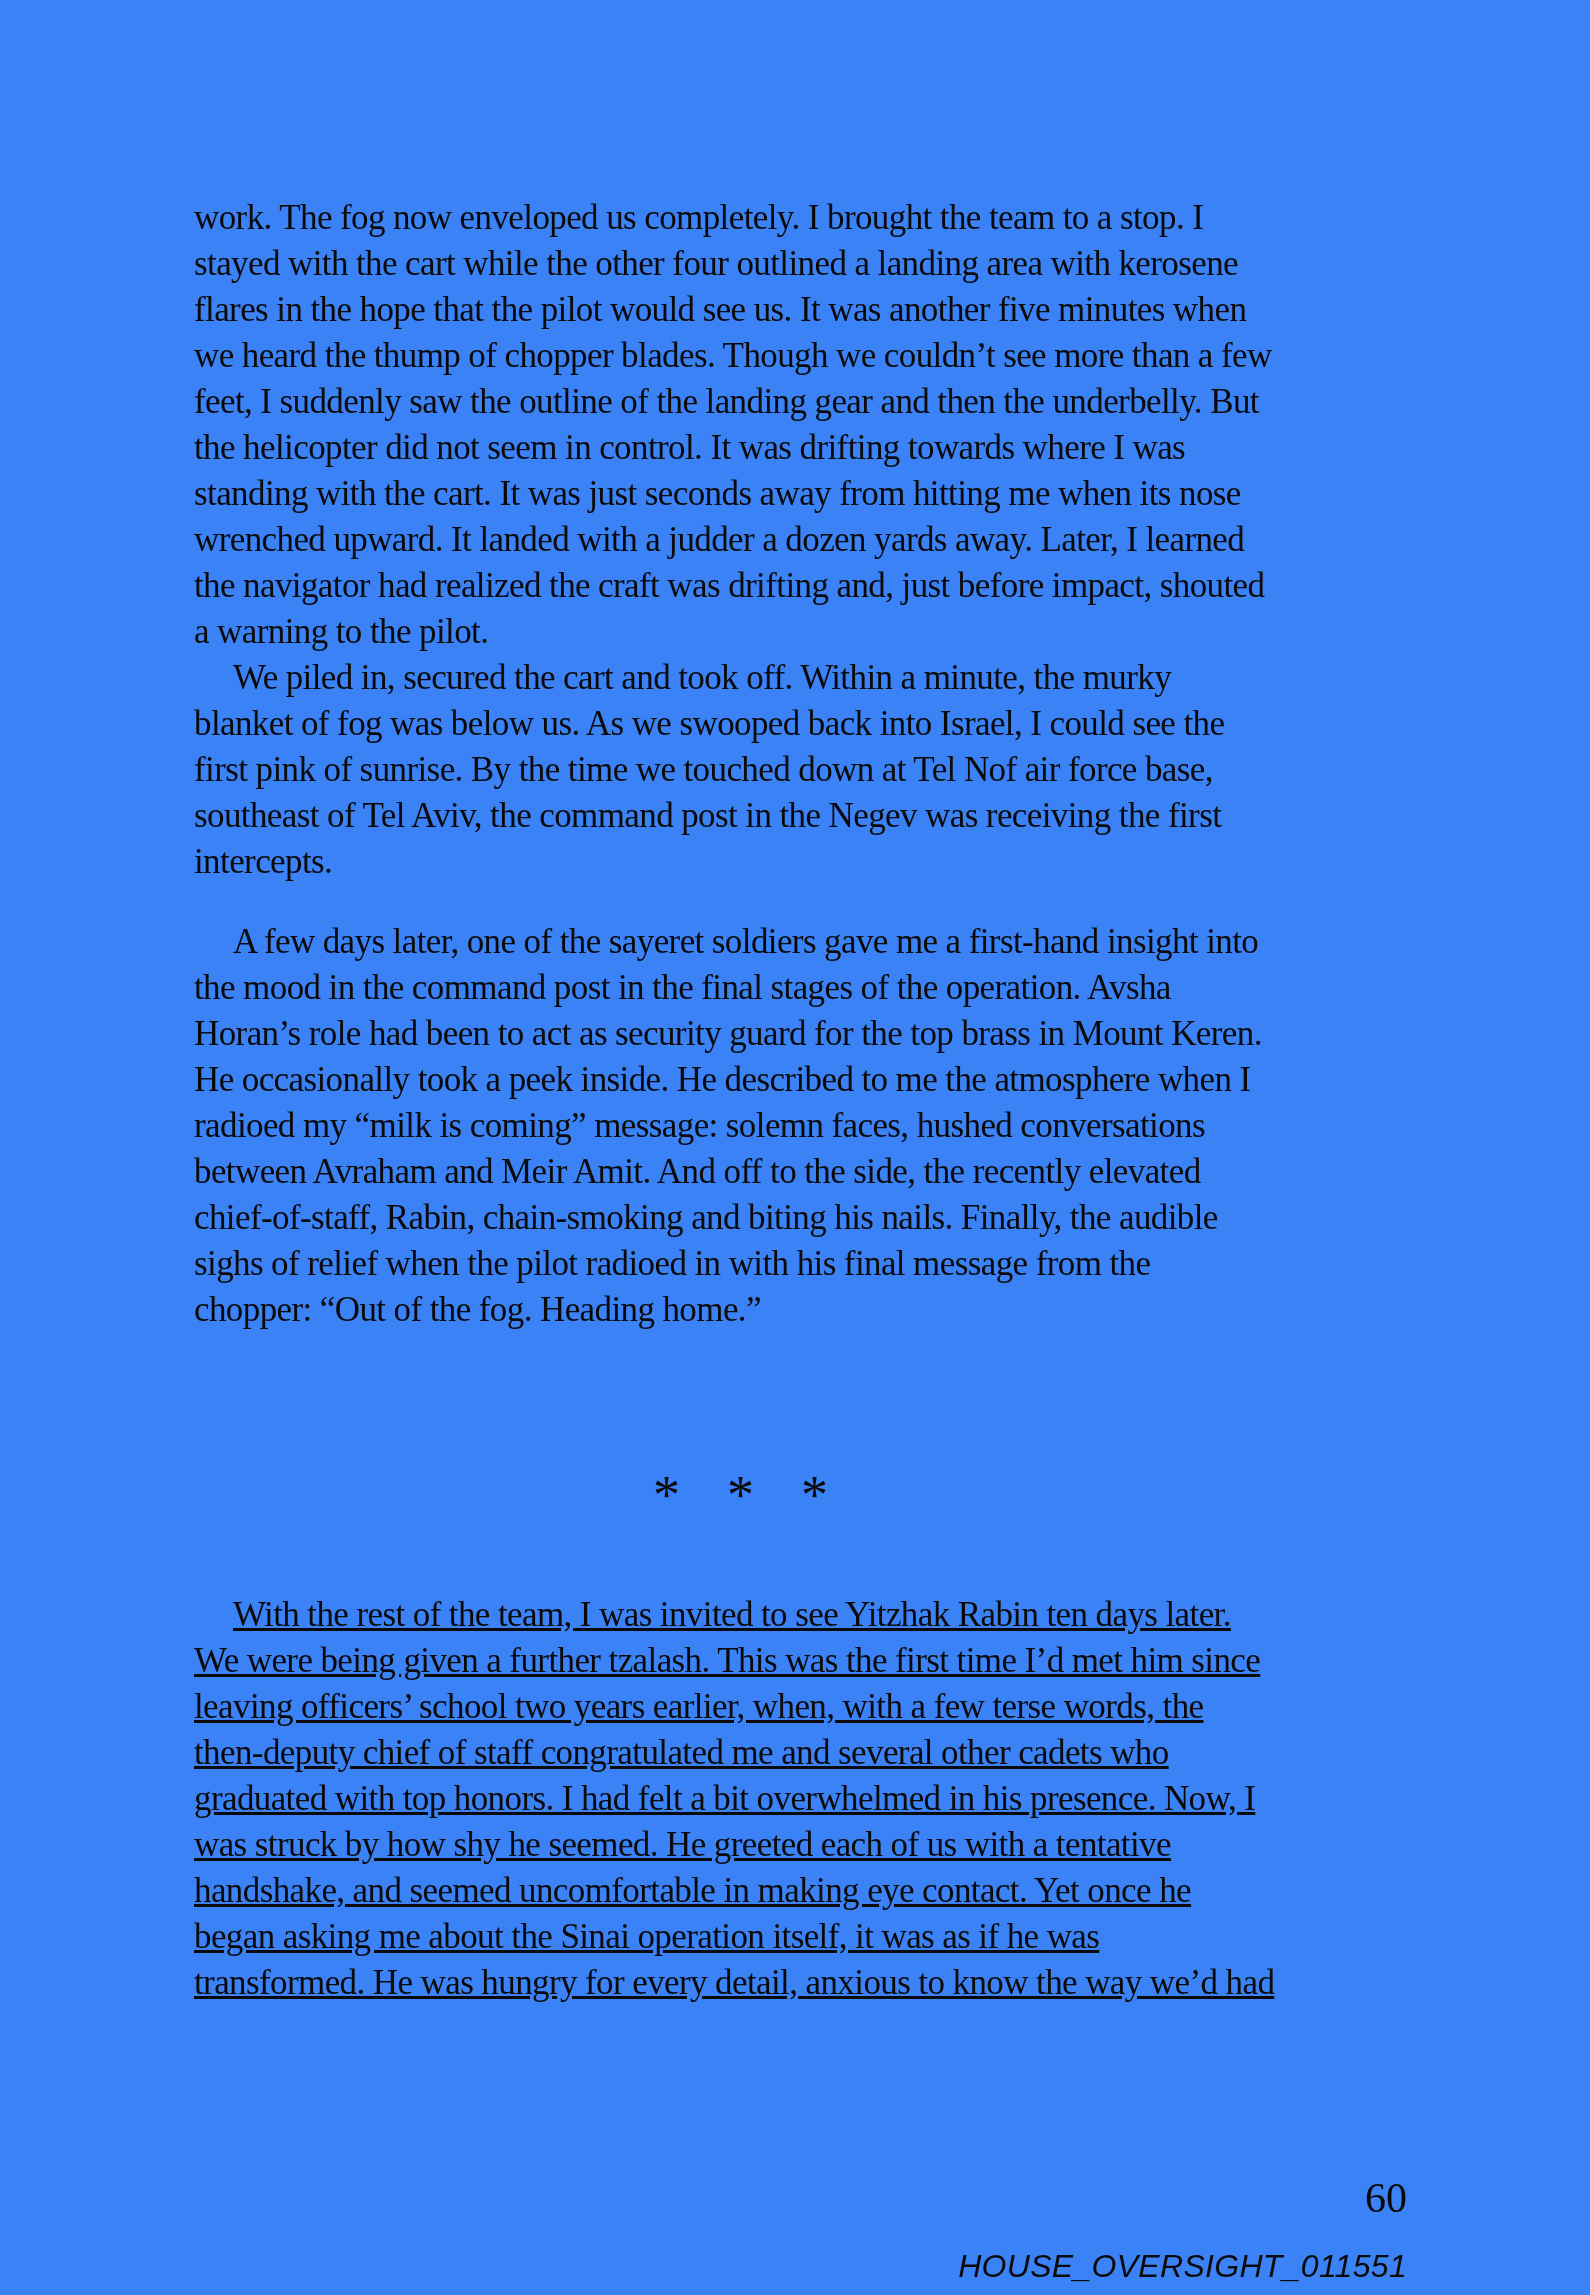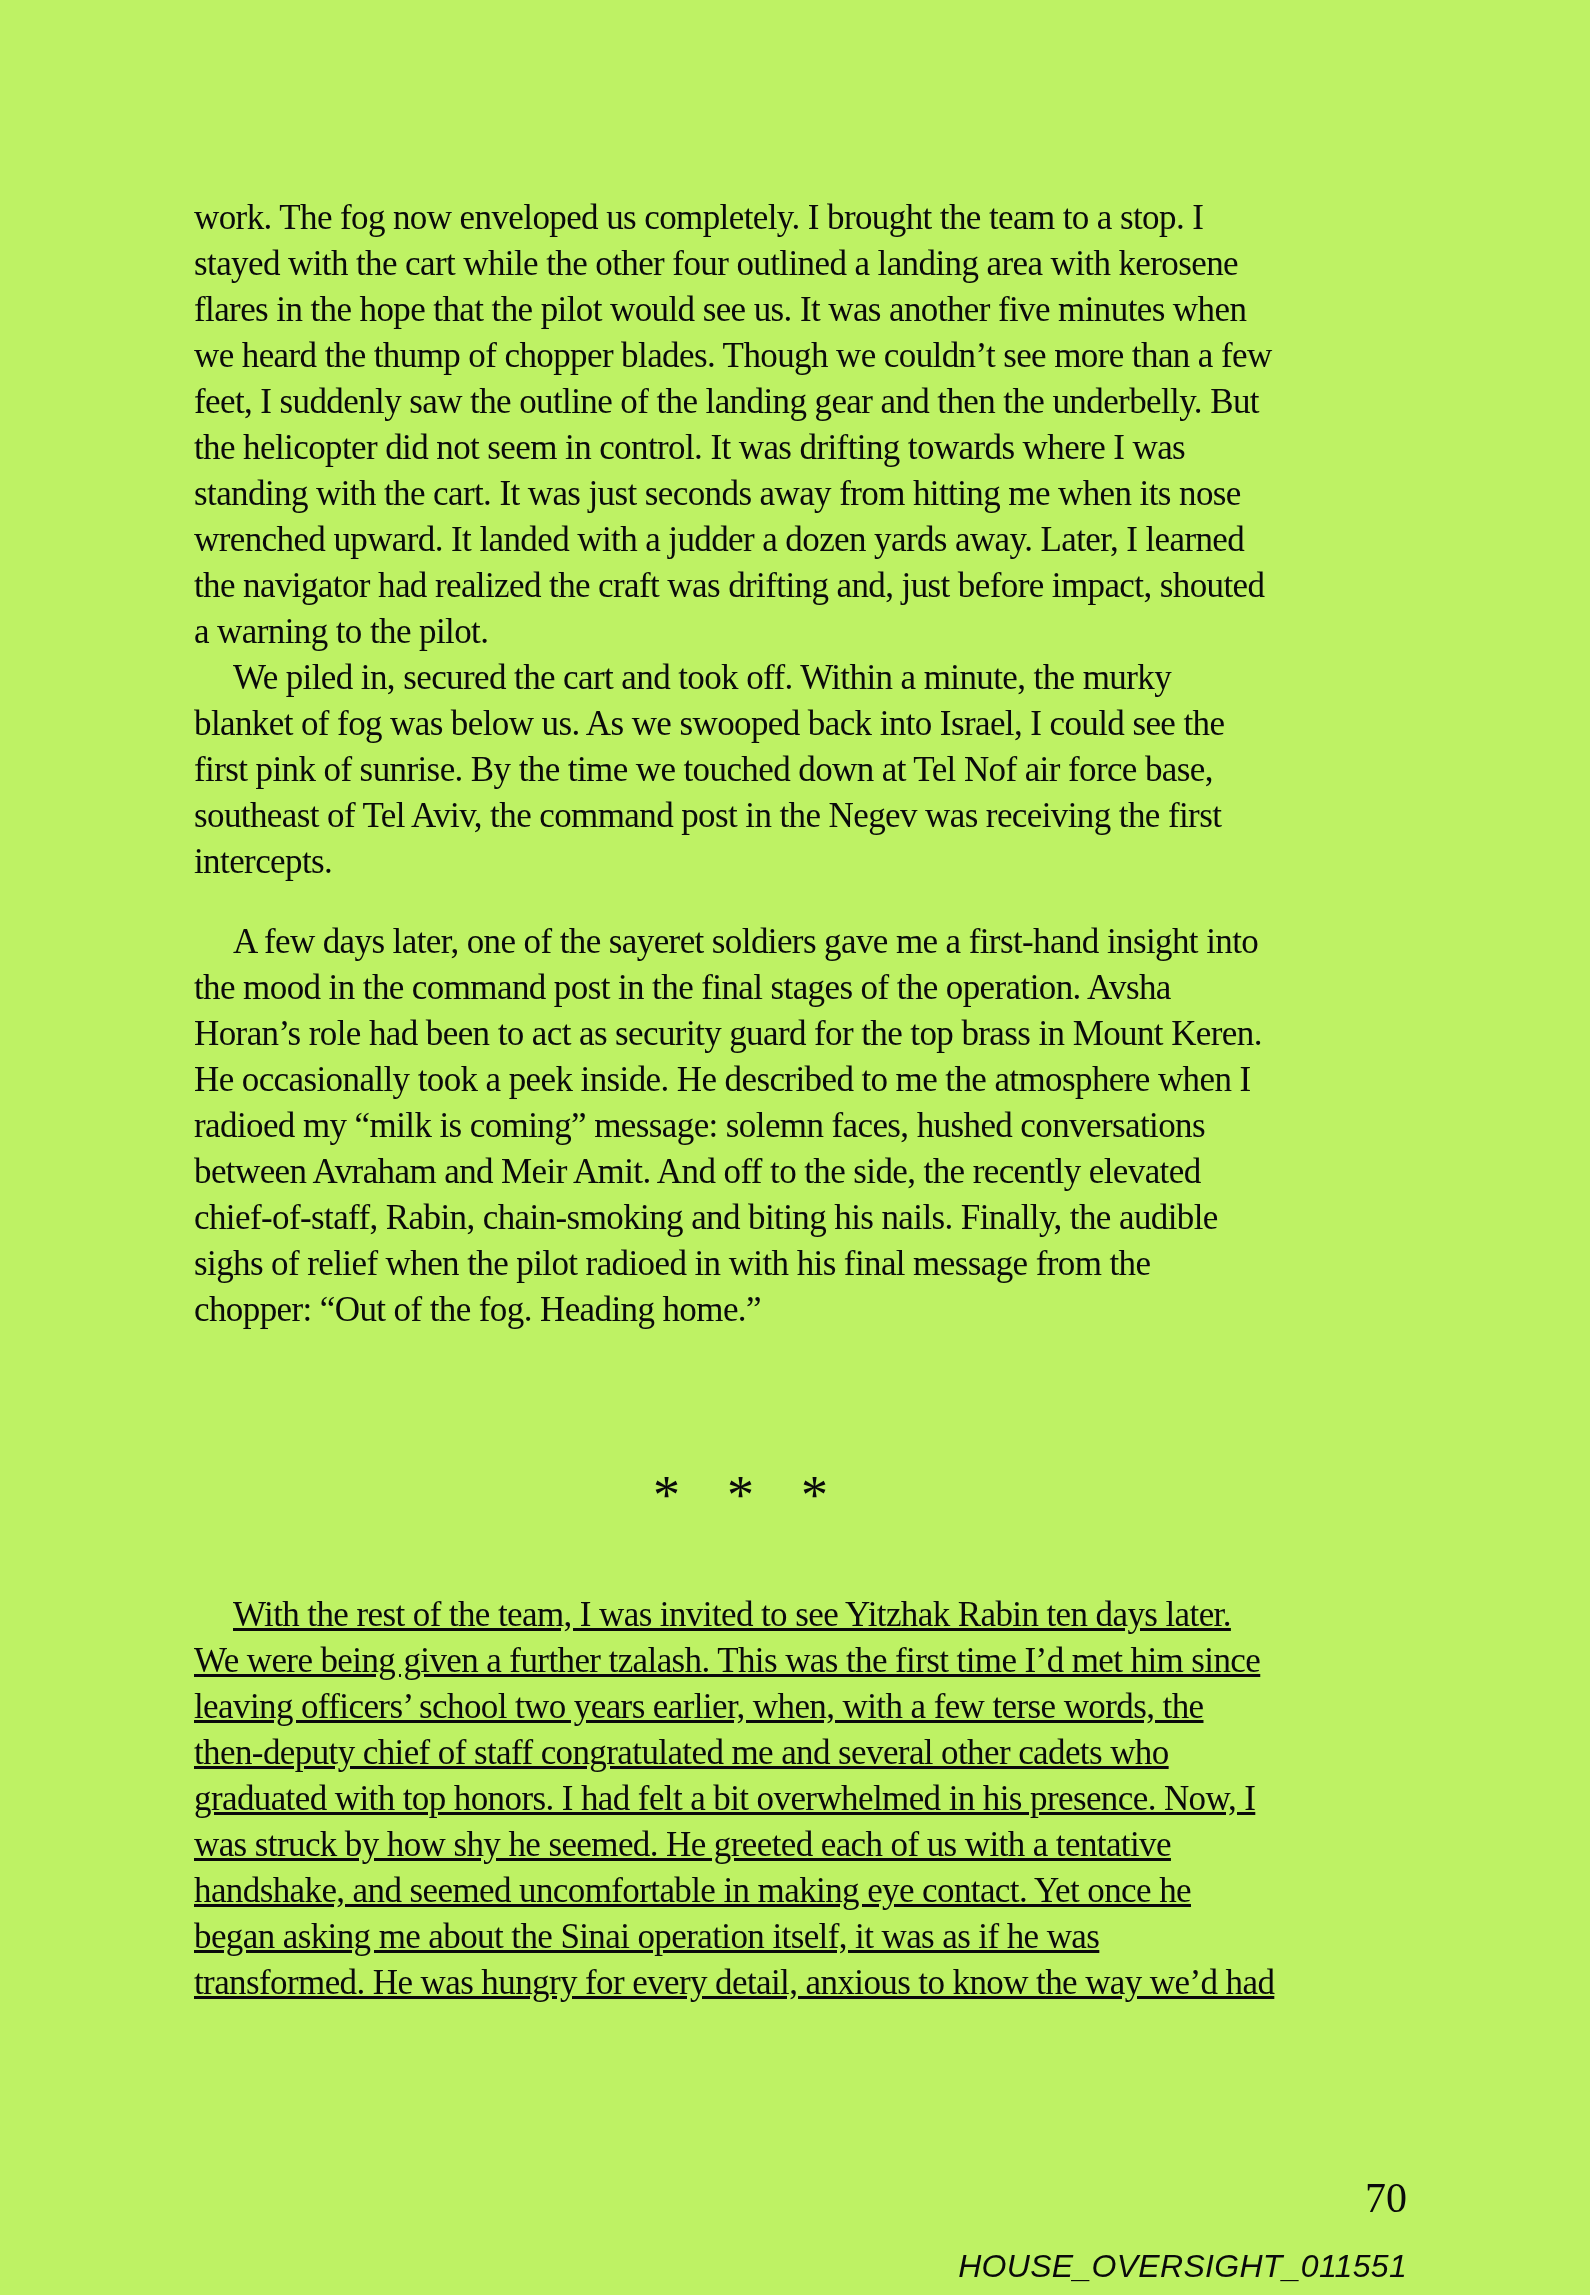--- a/index.html
+++ b/index.html
@@ -4,21 +4,21 @@
 <style>
   html, body {
     margin: 0;
     padding: 0;
     background: #ffffff;
   }
   .page {
     position: relative;
     width: 1591px;
     height: 2295px;
-    background: #bef264;
+    background: #3b82f6;
     overflow: hidden;
     color: #000000;
   }
   .text-block {
     position: absolute;
     left: 194px;
     top: 195px;
     width: 1360px;
     font-family: "Liberation Serif", serif;
     font-size: 35px;
@@ -108,18 +108,18 @@
 began asking me about the Sinai operation itself, it was as if he was
 transformed. He was hungry for every detail, anxious to know the way we’d had</p>
   </div>
 
   <div class="asterisk-row">
     <span>*</span>
     <span>*</span>
     <span>*</span>
   </div>
 
-  <div class="page-number">70</div>
+  <div class="page-number">60</div>
 
   <div class="bates-number">HOUSE_OVERSIGHT_011551</div>
 
 </div>
 
 
 </body></html>

